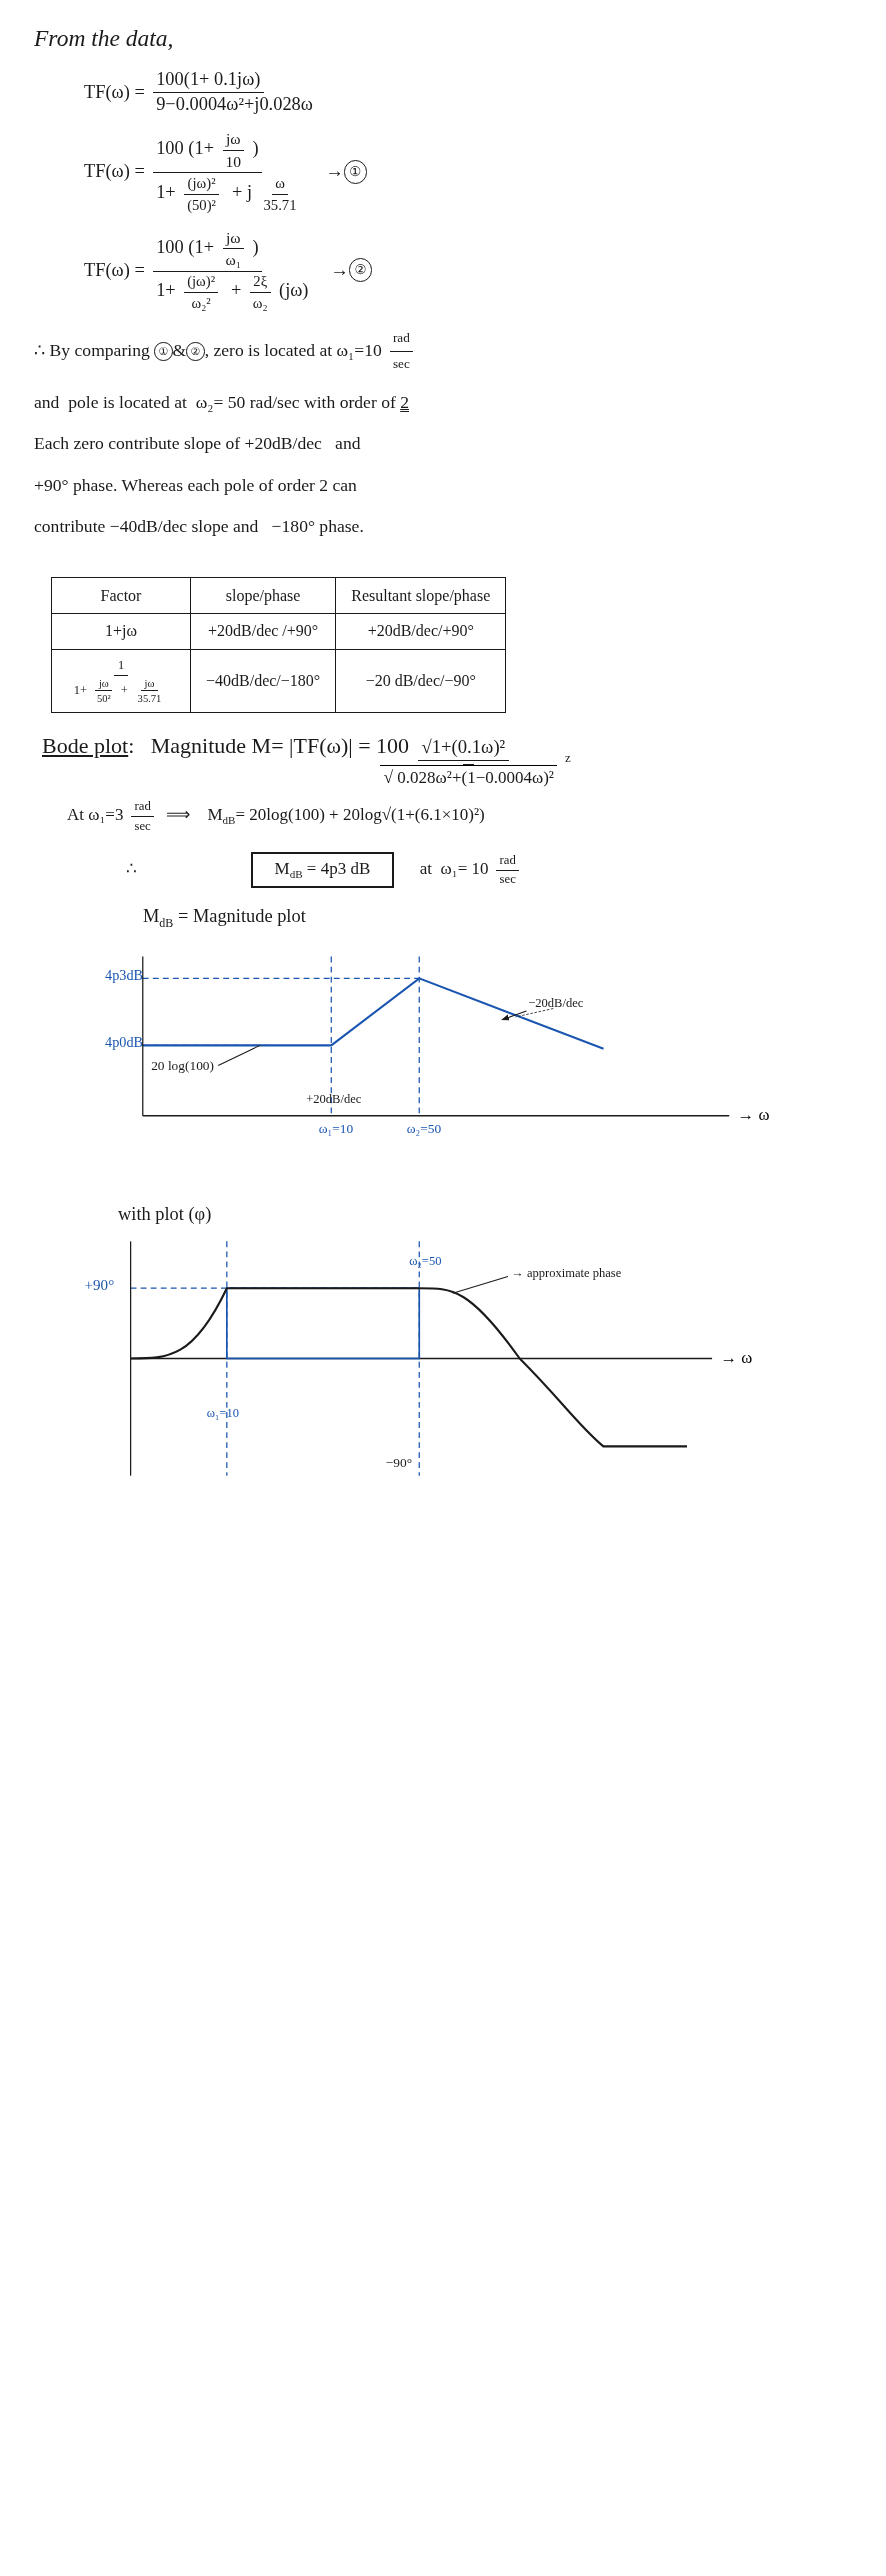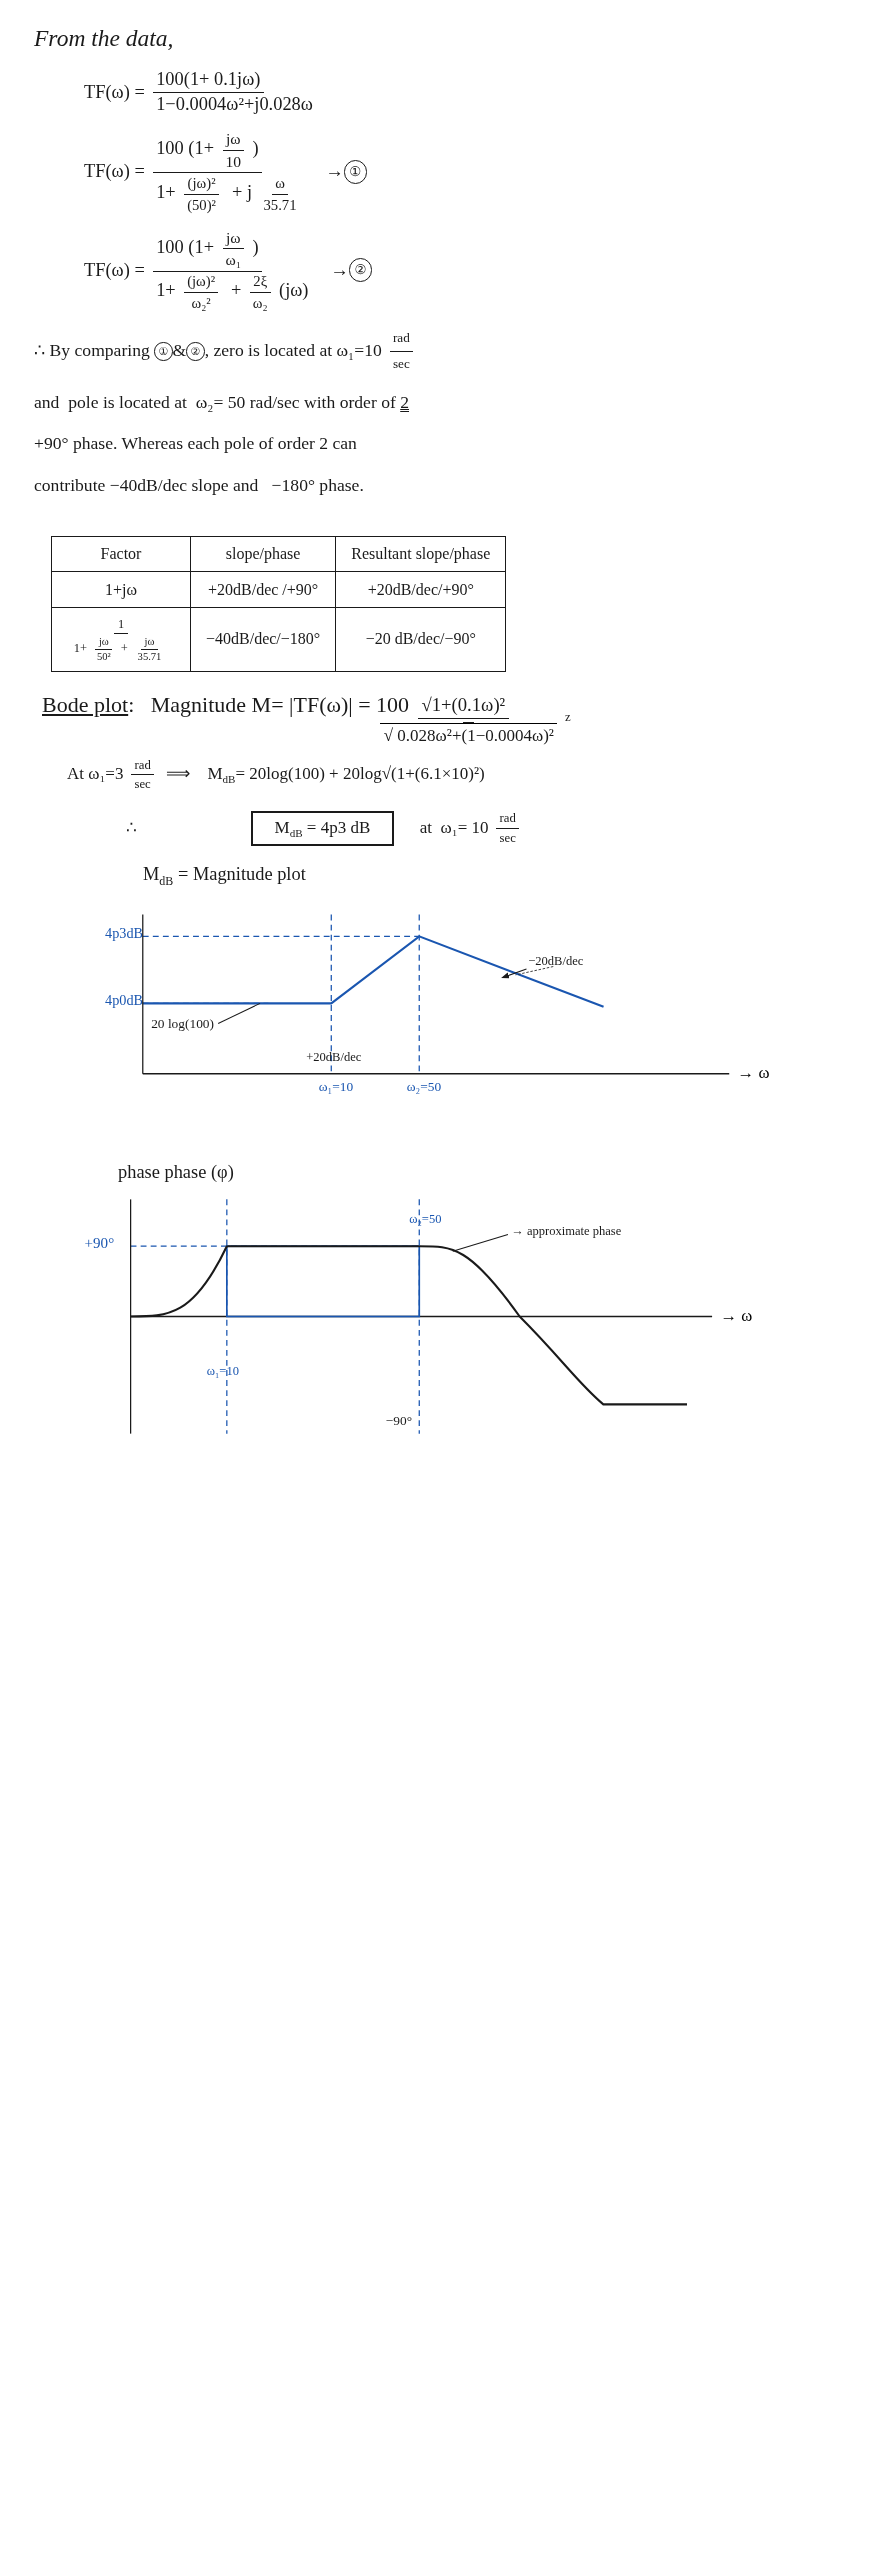--- a/index.html
+++ b/index.html
@@ -136,21 +136,21 @@
 
 <div class="page handwritten">
 
   <div class="from-data">From the data,</div>
 
   <div class="formula-block">
     <div class="formula-line">
       <span>TF(ω) =&nbsp;</span>
       <span class="fraction">
         <span class="frac-num">100(1+ 0.1jω)</span>
-        <span class="frac-den">1−0.0004ω²+j0.028ω</span>
+        <span class="frac-den">9−0.0004ω²+j0.028ω</span>
       </span>
     </div>
   </div>
 
   <div class="formula-block">
     <div class="formula-line">
       <span>TF(ω) =&nbsp;</span>
       <span class="fraction">
         <span class="frac-num">100 (1+
           <span class="fraction" style="display:inline-flex;flex-direction:column;align-items:center;vertical-align:middle;font-size:0.85em;">
@@ -212,20 +212,21 @@
   <div class="section">
     <p class="paragraph">
       ∴ By comparing <span class="circle-num" style="display:inline-flex;width:18.4px;height:18.4px;font-size:11px;">①</span>&amp;<span class="circle-num" style="display:inline-flex;width:18.4px;height:18.4px;font-size:11px;">②</span>, zero is located at ω₁=10 <span class="fraction" style="display:inline-flex;flex-direction:column;align-items:center;vertical-align:middle;font-size:0.75em;">
           <span class="frac-num">rad</span>
           <span class="frac-den">sec</span>
         </span>
     </p>
     <p class="paragraph">
       and&nbsp; pole is located at&nbsp; ω₂= 50 rad/sec with order of <span style="text-decoration:underline double;">2</span>
     </p>
+    <p class="paragraph">Each zero contribute slope of +20dB/dec&nbsp;&nbsp; and</p>
     <p class="paragraph">+90° phase. Whereas each pole of order 2 can</p>
     <p class="paragraph">contribute −40dB/dec slope and&nbsp;&nbsp; −180° phase.</p>
   </div>
 
   <div>
     <table class="bode-table">
       <thead>
         <tr>
           <th>Factor</th>
           <th>slope/phase</th>
@@ -335,21 +336,21 @@
         <marker id="arrow" markerWidth="8" markerHeight="8" refX="6" refY="3" orient="auto">
           <path d="M0,0 L0,6 L8,3 z" fill="#1a1a1a"></path>
         </marker>
       </defs>
 
       <path d="M590,72 L545,82" stroke="#1a1a1a" stroke-width="1" stroke-dasharray="3,2" fill="none"></path>
     </svg>
   </div>
 
   <div style="margin-left:84px;margin-top:17px;font-family:'Segoe Print',cursive;font-size:18.4px;">
-    <span>phase phase (φ)</span>
+    <span>with plot (φ)</span>
   </div>
 
   <div class="chart-area">
     <svg width="754" height="251" style="overflow:visible;" viewBox="0 0 900 300">
 
       <text x="30" y="68" font-family="Segoe Print, cursive" font-size="18" fill="#1a56b0">+90°</text>
 
       <line x1="85" y1="66" x2="430" y2="66" stroke="#1a56b0" stroke-width="1.5" stroke-dasharray="7,5"></line>
 
       <line x1="85" y1="150" x2="780" y2="150" stroke="#1a1a1a" stroke-width="2"></line>

